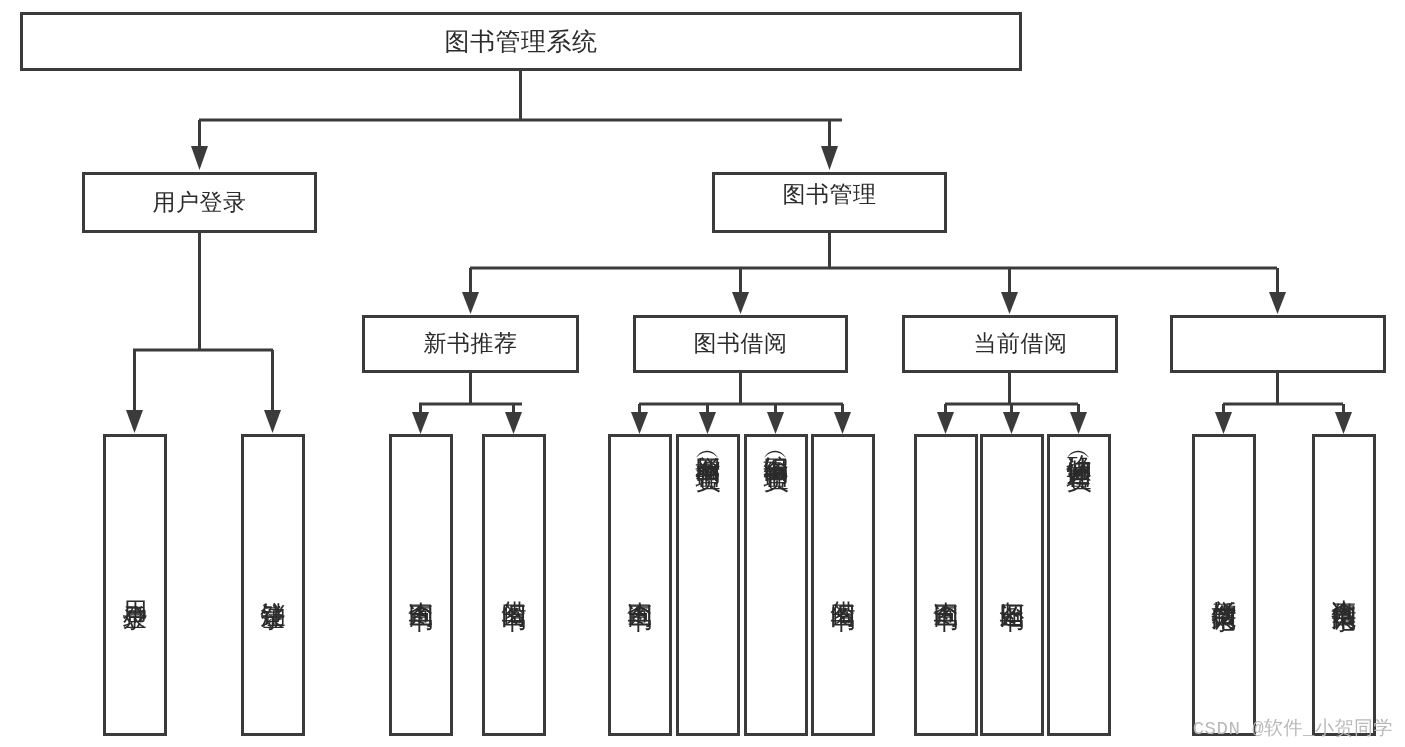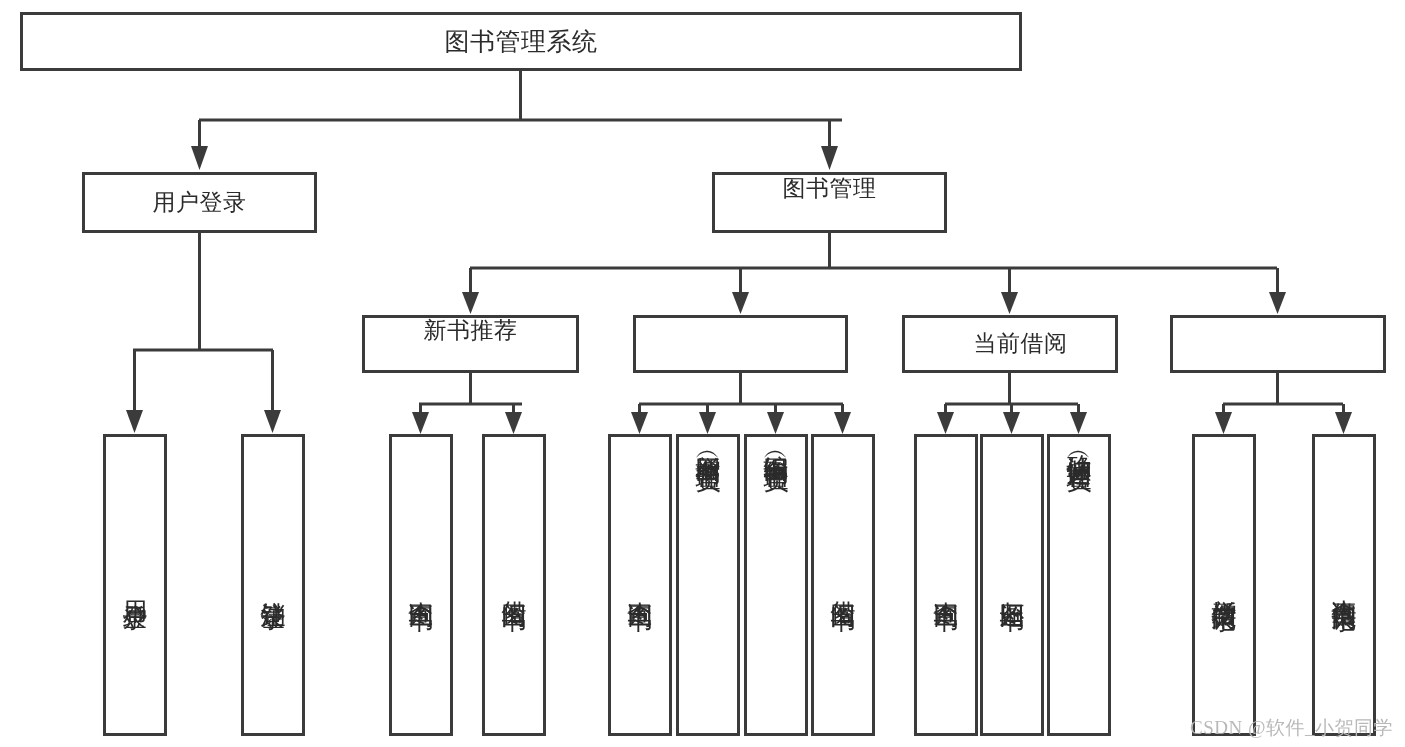--- a/index.html
+++ b/index.html
@@ -66,21 +66,21 @@
     line-height: 1.16;
     letter-spacing: 2px;
     white-space: nowrap;
   }
   .watermark {
     position: absolute;
     right: 12px;
     bottom: 6px;
     font-size: 19px;
     color: #b9b9b9;
-    font-family: Liberation Serif, serif;
+    font-family: Liberation Mono, monospace;
     white-space: nowrap;
     letter-spacing: 0.5px;
   }
 </style>
 </head>
 <body>
 
 <div id="diagram-root">
 
   <svg id="flow-svg" viewBox="0 0 1405 747">
@@ -193,23 +193,24 @@
     <rect class="node-box" x="1048.5" y="435.5" width="61" height="299"></rect>
 
     <rect class="node-box" x="1193.5" y="435.5" width="61" height="299"></rect>
     <rect class="node-box" x="1313.5" y="435.5" width="61" height="299"></rect>
 
   </svg>
 
   <div class="node-label label-h label-title" style="left:21px; top:13px; width:1000px; height:57px;">图书管理系统</div>
 
   <div class="node-label label-h" style="left:83px; top:173px; width:233px; height:59px;">用户登录</div>
-  <div class="node-label label-h" style="left:713px; top:159px; width:233px; height:59px;">图书管理</div>
-
-  <div class="node-label label-h" style="left:363px; top:303px; width:215px; height:56px;">新书推荐</div>
+  <div class="node-label label-h" style="left:713px; top:165px; width:233px; height:59px;">图书管理</div>
+
+  <div class="node-label label-h" style="left:363px; top:316px; width:215px; height:56px;">新书推荐</div>
+  <div class="node-label label-h" style="left:634px; top:316px; width:213px; height:56px;">图书借阅</div>
   <div class="node-label label-h" style="left:903px; top:316px; width:235px; height:56px;">当前借阅</div>
 
   <div class="node-label" style="left:104px; top:435px; width:62px; height:300px;">
     <span class="label-v">用户登录</span>
   </div>
   <div class="node-label" style="left:242px; top:435px; width:62px; height:300px;">
     <span class="label-v">注销登录</span>
   </div>
 
   <div class="node-label" style="left:390px; top:435px; width:62px; height:300px;">

